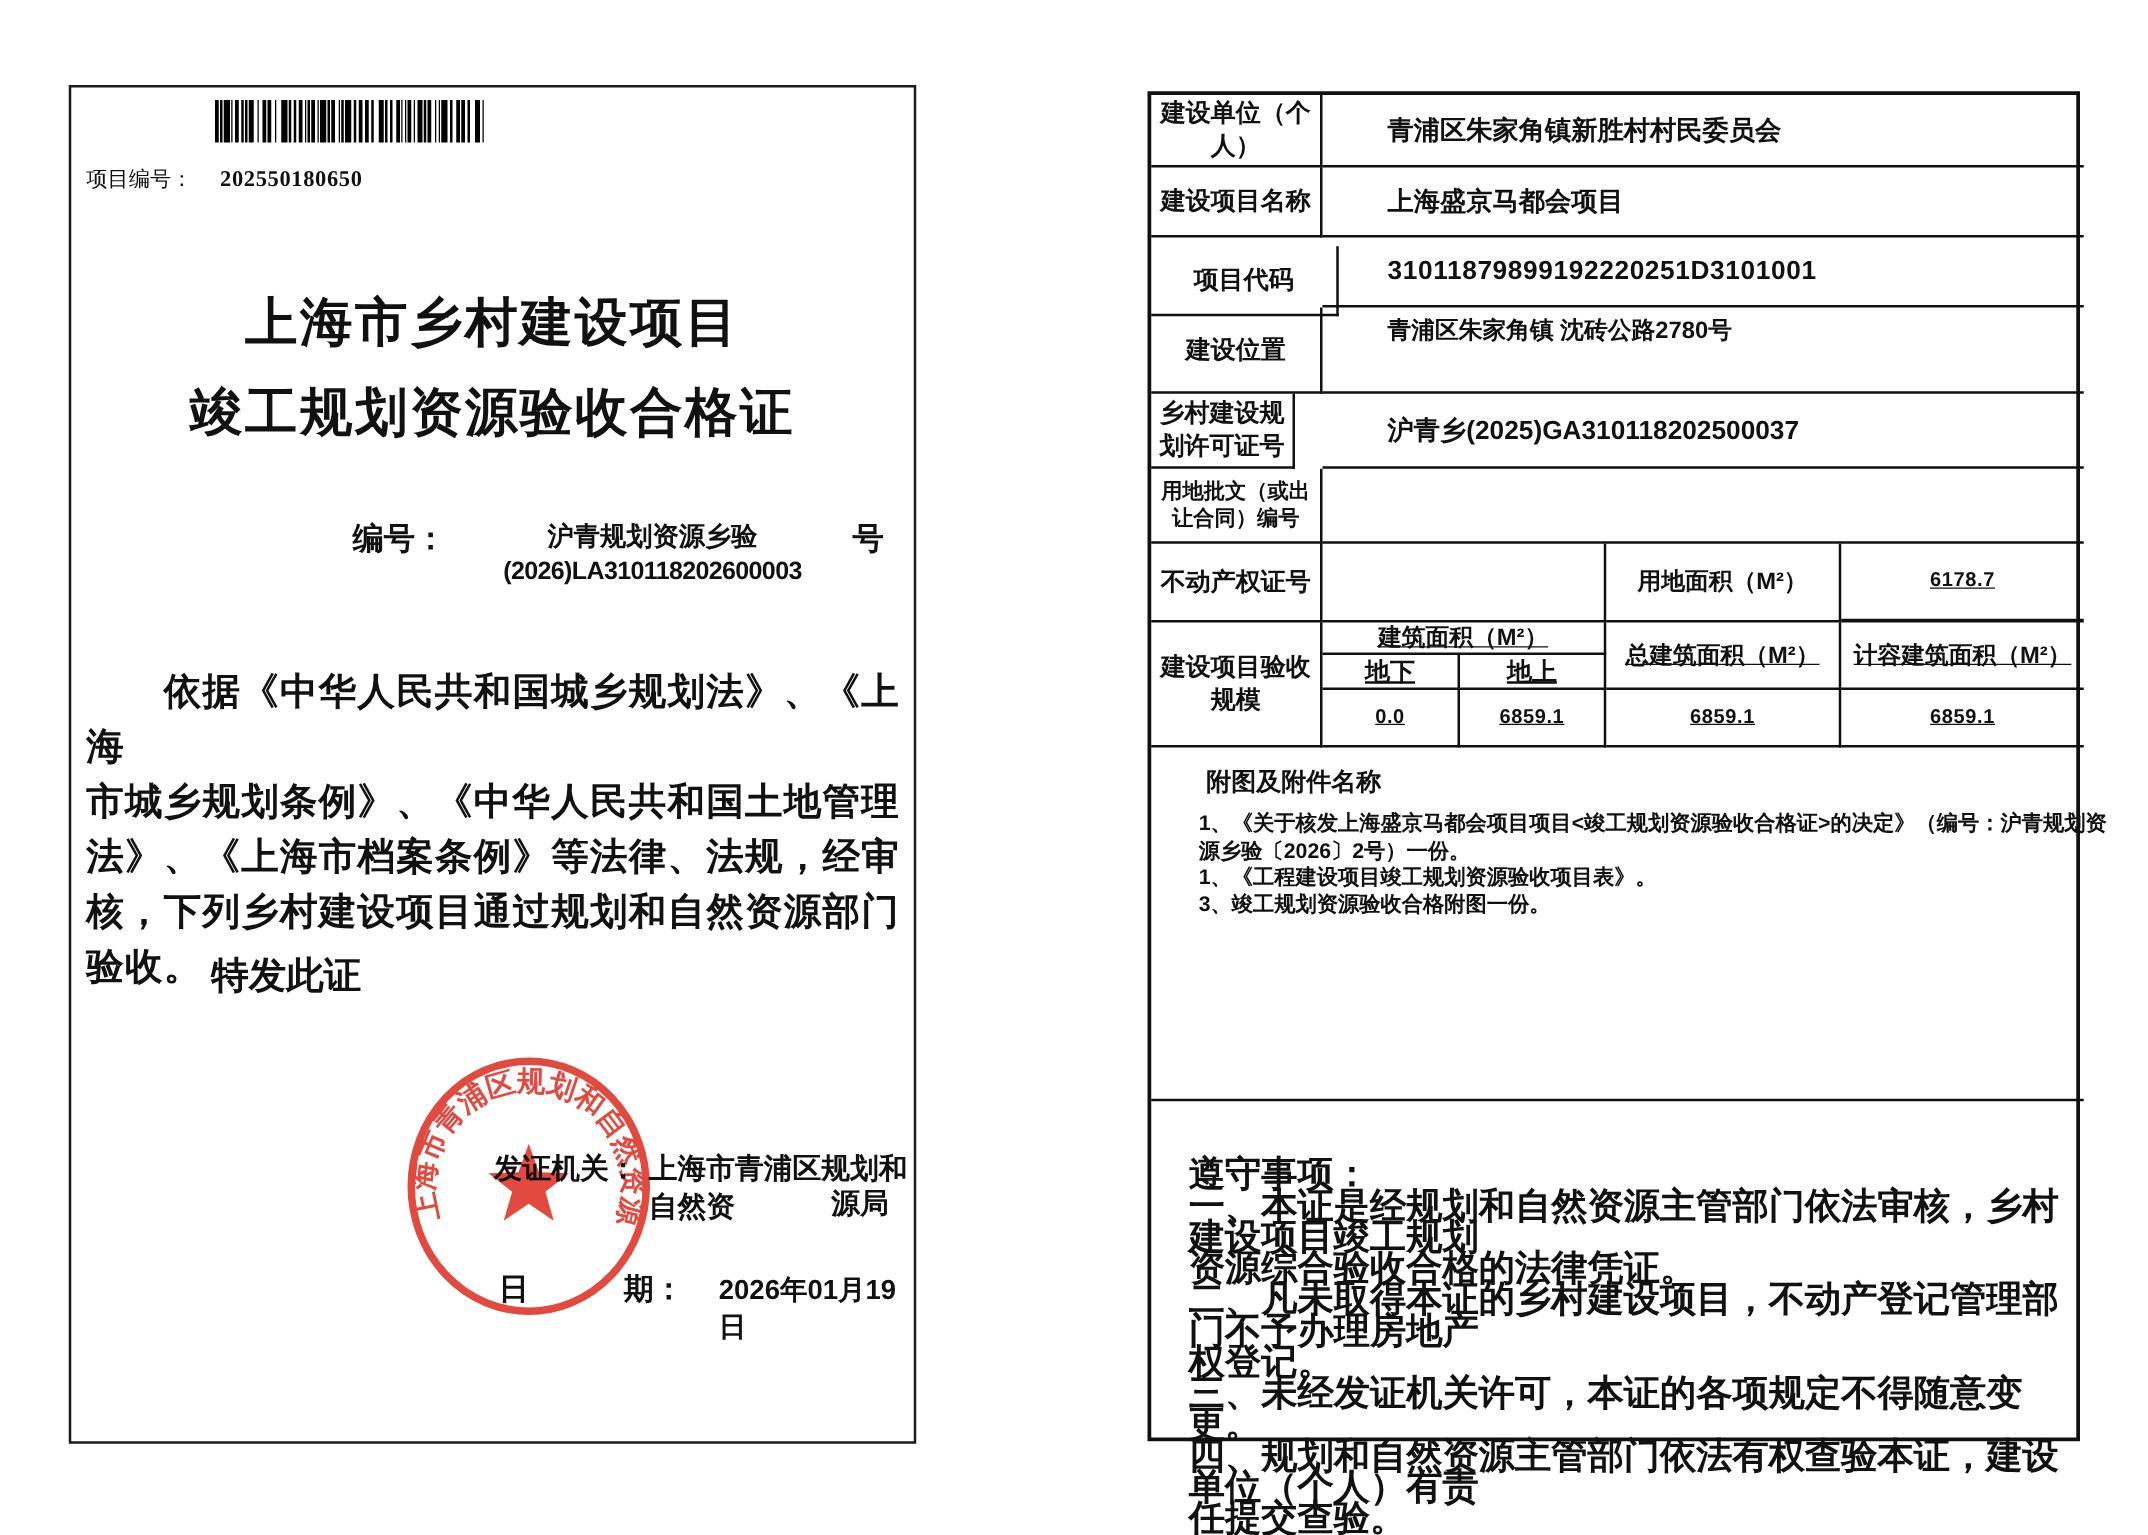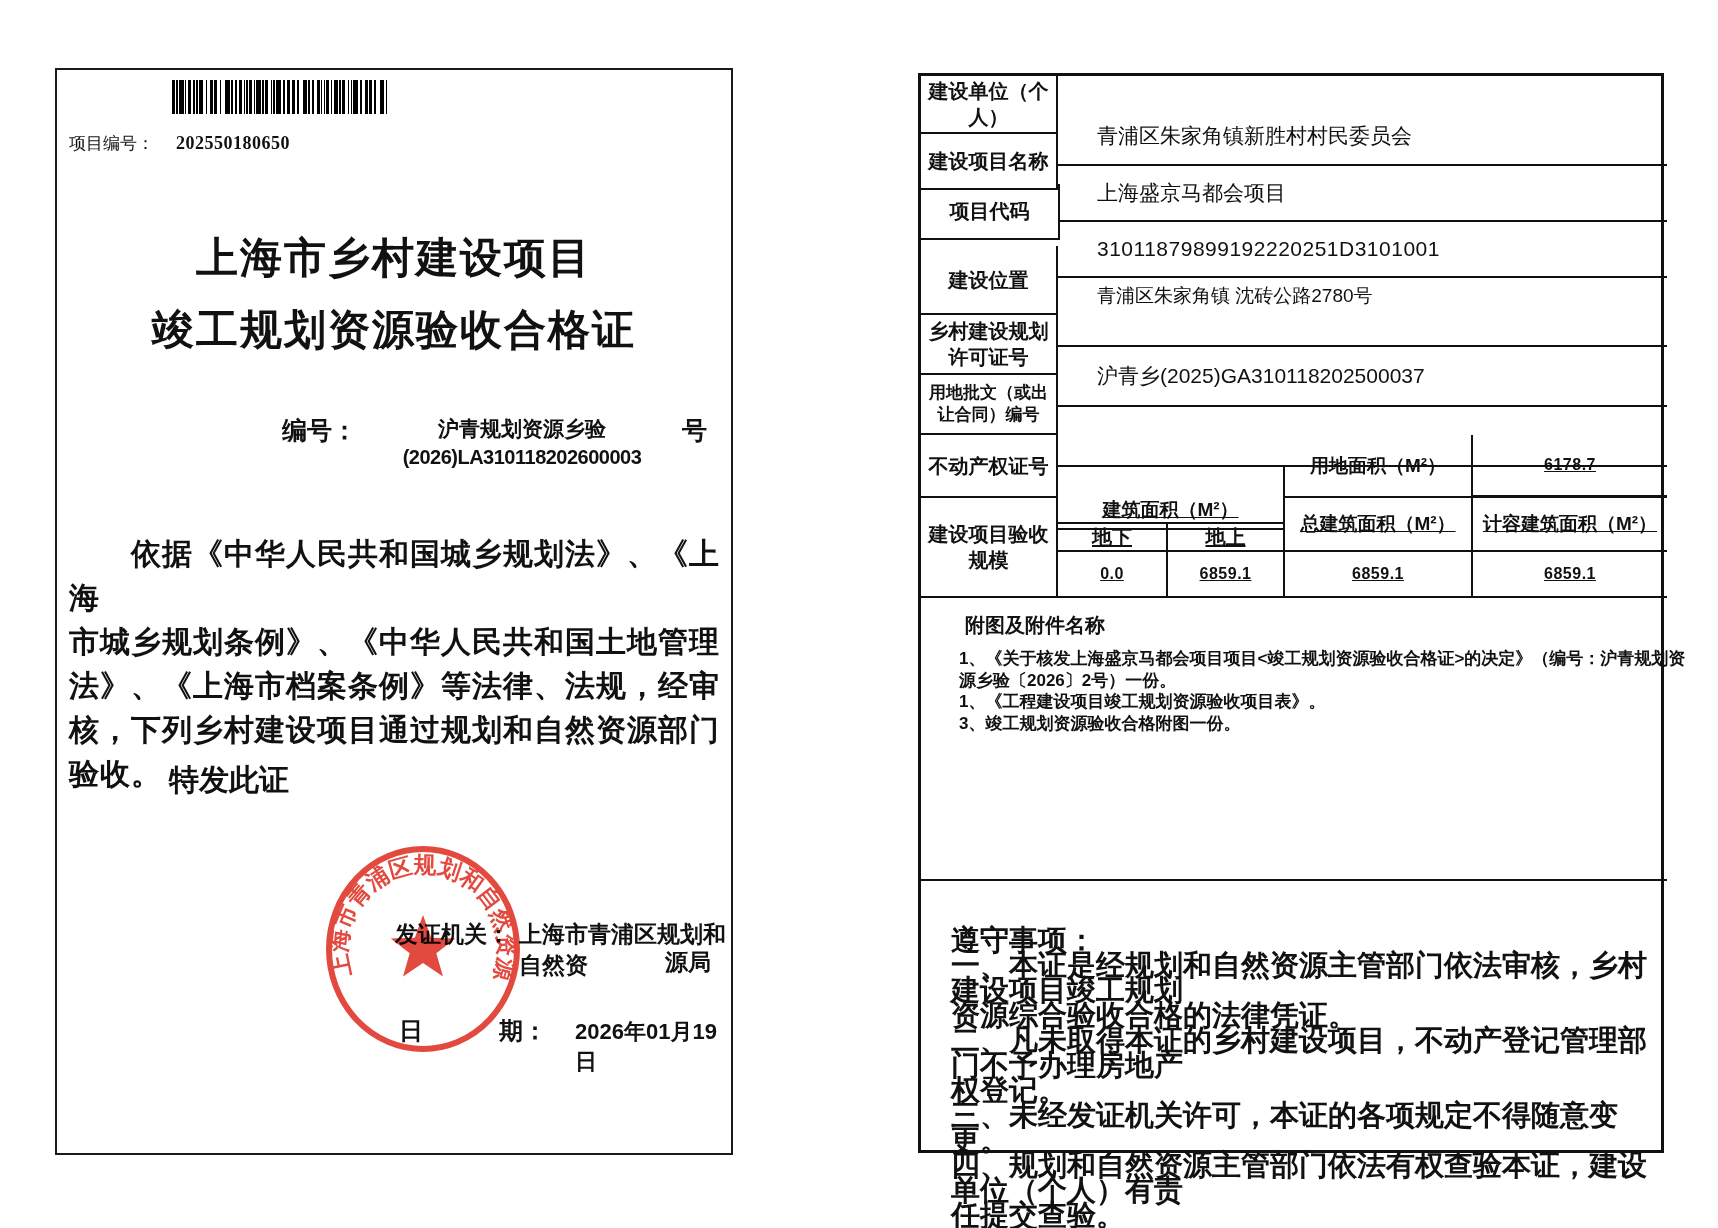--- a/index.html
+++ b/index.html
@@ -37,21 +37,21 @@
   .stamp { position:absolute; left:266px; top:773px; width:200px; height:220px;
            mix-blend-mode:multiply; opacity:0.92; }
 
   
   .page-right { position:absolute; left:918px; top:73px; width:746px; height:1080px;
                 border:3px solid #111; background:#fff; }
   .cell { position:absolute; display:flex; align-items:center; }
   .bR { border-right:2px solid #111; } .bB { border-bottom:2px solid #111; }
   .lbl { justify-content:center; text-align:center; font-size:20px; font-weight:600;
          line-height:26px; padding:0 4px; }
-  .val { padding-left:39px; font-size:21px; font-weight:400;margin-top:32px; }
+  .val { padding-left:52px; font-size:21px; font-weight:700; }
   .ctr { justify-content:center; text-align:center;text-decoration:underline; }
   .num { font-size:16px; font-weight:600; letter-spacing:0.5px; }
   .small-lbl { font-size:17px; line-height:22px; }
   .hdr { font-size:19px; font-weight:600; }
   .attach-title { position:absolute; left:44px; top:14px; font-size:20px; font-weight:600; }
   .attach-list { position:absolute; left:38px; top:50px; font-size:17px; font-weight:600;
                  line-height:21.5px; white-space:nowrap; }
   .comply { position:absolute; left:30px; top:47px; font-size:29px; font-weight:600;
             line-height:25px; }
 </style>
@@ -158,27 +158,27 @@
 </div>
 
 <div class="page-right">
 
   <div class="cell lbl bR bB" style="left:0;top:0;width:137px;height:58px">建设单位（个人）</div>
   <div class="cell val bB" style="left:137px;top:0;width:609px;height:58px">青浦区朱家角镇新胜村村民委员会</div>
 
   <div class="cell lbl bR bB" style="left:0;top:58px;width:137px;height:56px">建设项目名称</div>
   <div class="cell val bB" style="left:137px;top:58px;width:609px;height:56px">上海盛京马都会项目</div>
 
-  <div class="cell lbl bR bB" style="left:0;top:108px;width:139px;height:56px">项目代码</div>
+  <div class="cell lbl bR bB" style="left:0;top:121px;width:150px;height:56px">项目代码</div>
   <div class="cell val bB" style="left:137px;top:114px;width:609px;height:56px;letter-spacing:0.5px">31011879899192220251D3101001</div>
 
   <div class="cell lbl bR bB" style="left:0;top:170px;width:137px;height:69px">建设位置</div>
   <div class="cell val bB" style="left:137px;top:170px;width:609px;height:69px;align-items:flex-start;padding-top:5px;font-size:19px">青浦区朱家角镇 沈砖公路2780号</div>
 
-  <div class="cell lbl bR bB" style="left:0;top:239px;width:137px;height:60px">乡村建设规划许可证号</div>
+  <div class="cell lbl bR bB" style="left:0;top:239px;width:115px;height:60px">乡村建设规划许可证号</div>
   <div class="cell val bB" style="left:137px;top:239px;width:609px;height:60px">沪青乡(2025)GA310118202500037</div>
 
   <div class="cell lbl small-lbl bR bB" style="left:0;top:299px;width:137px;height:60px">用地批文（或出让合同）编号</div>
   <div class="cell val bB" style="left:137px;top:299px;width:609px;height:60px"></div>
 
   <div class="cell lbl bR bB" style="left:0;top:359px;width:137px;height:63px">不动产权证号</div>
   <div class="cell val bR bB" style="left:137px;top:359px;width:227px;height:63px"></div>
   <div class="cell lbl hdr bR bB" style="left:364px;top:359px;width:188px;height:63px">用地面积（M²）</div>
   <div class="cell ctr num bB" style="left:552px;top:359px;width:194px;height:63px;border-bottom-width:3px">6178.7</div>
 

